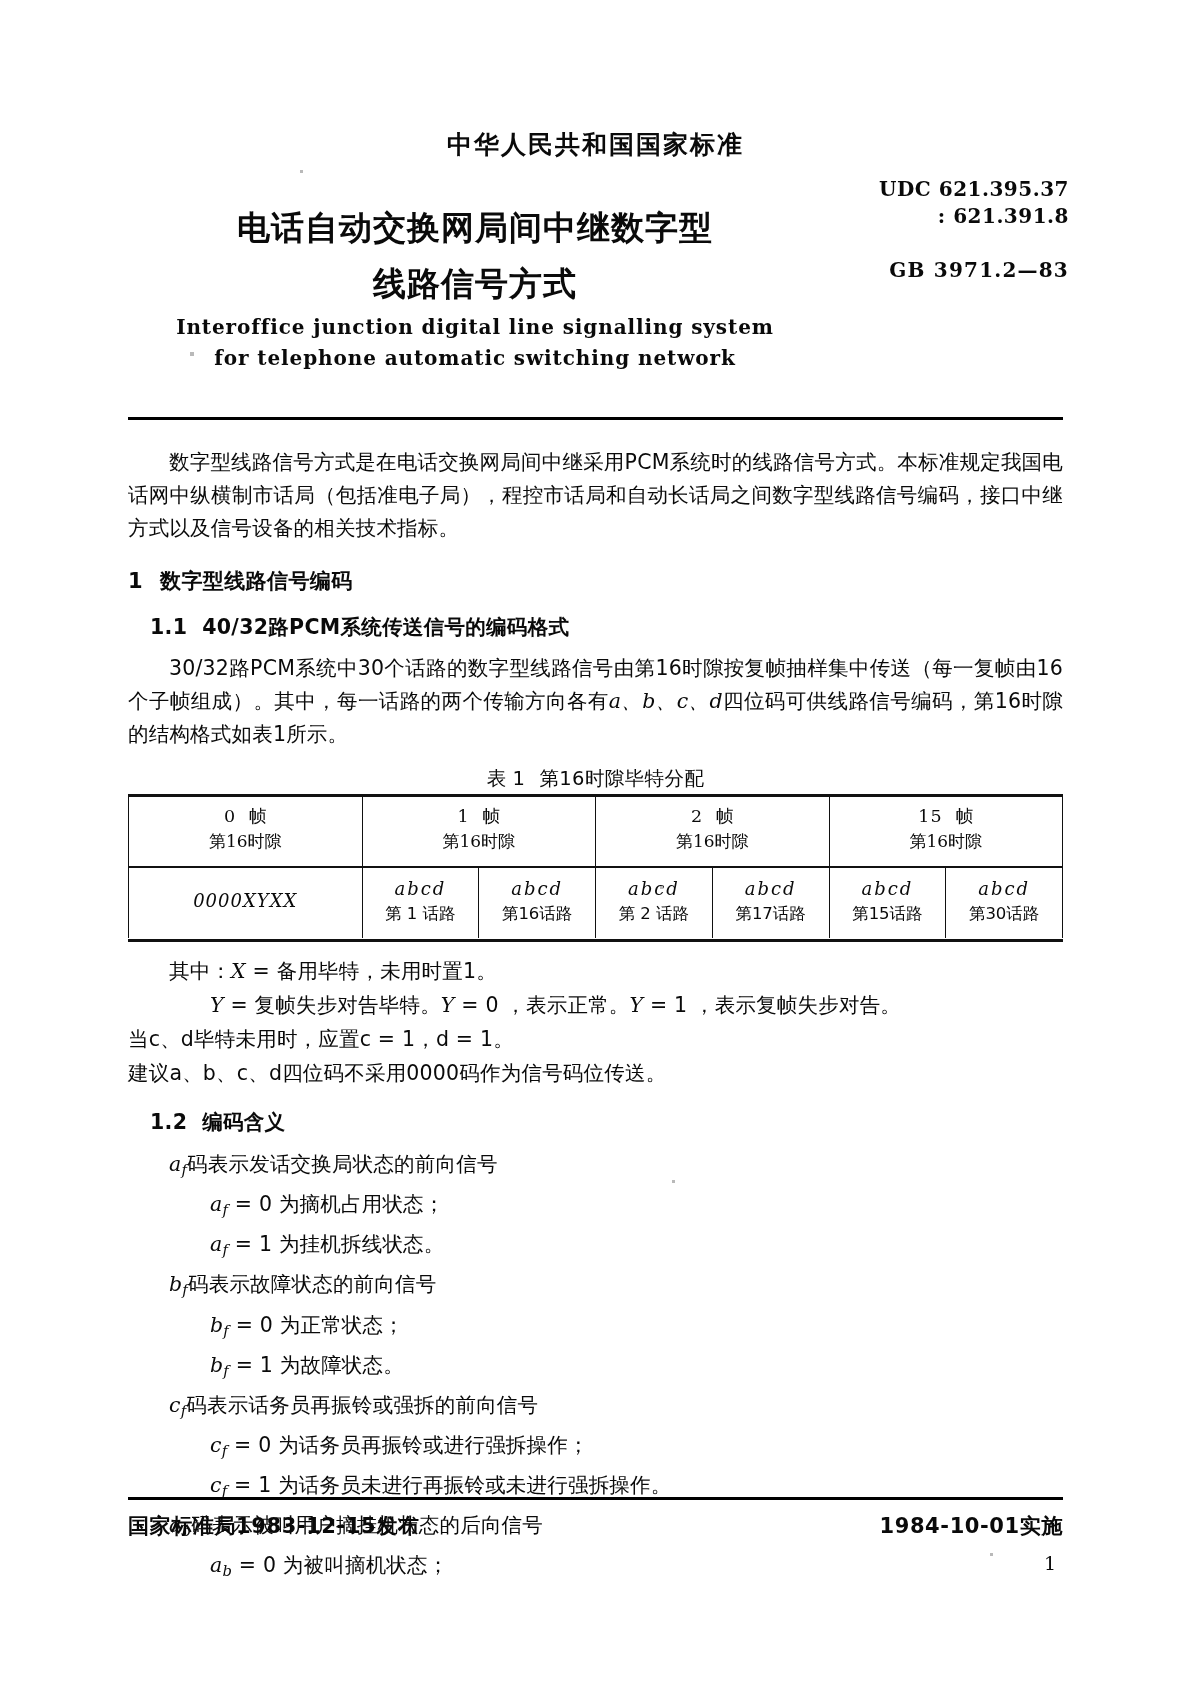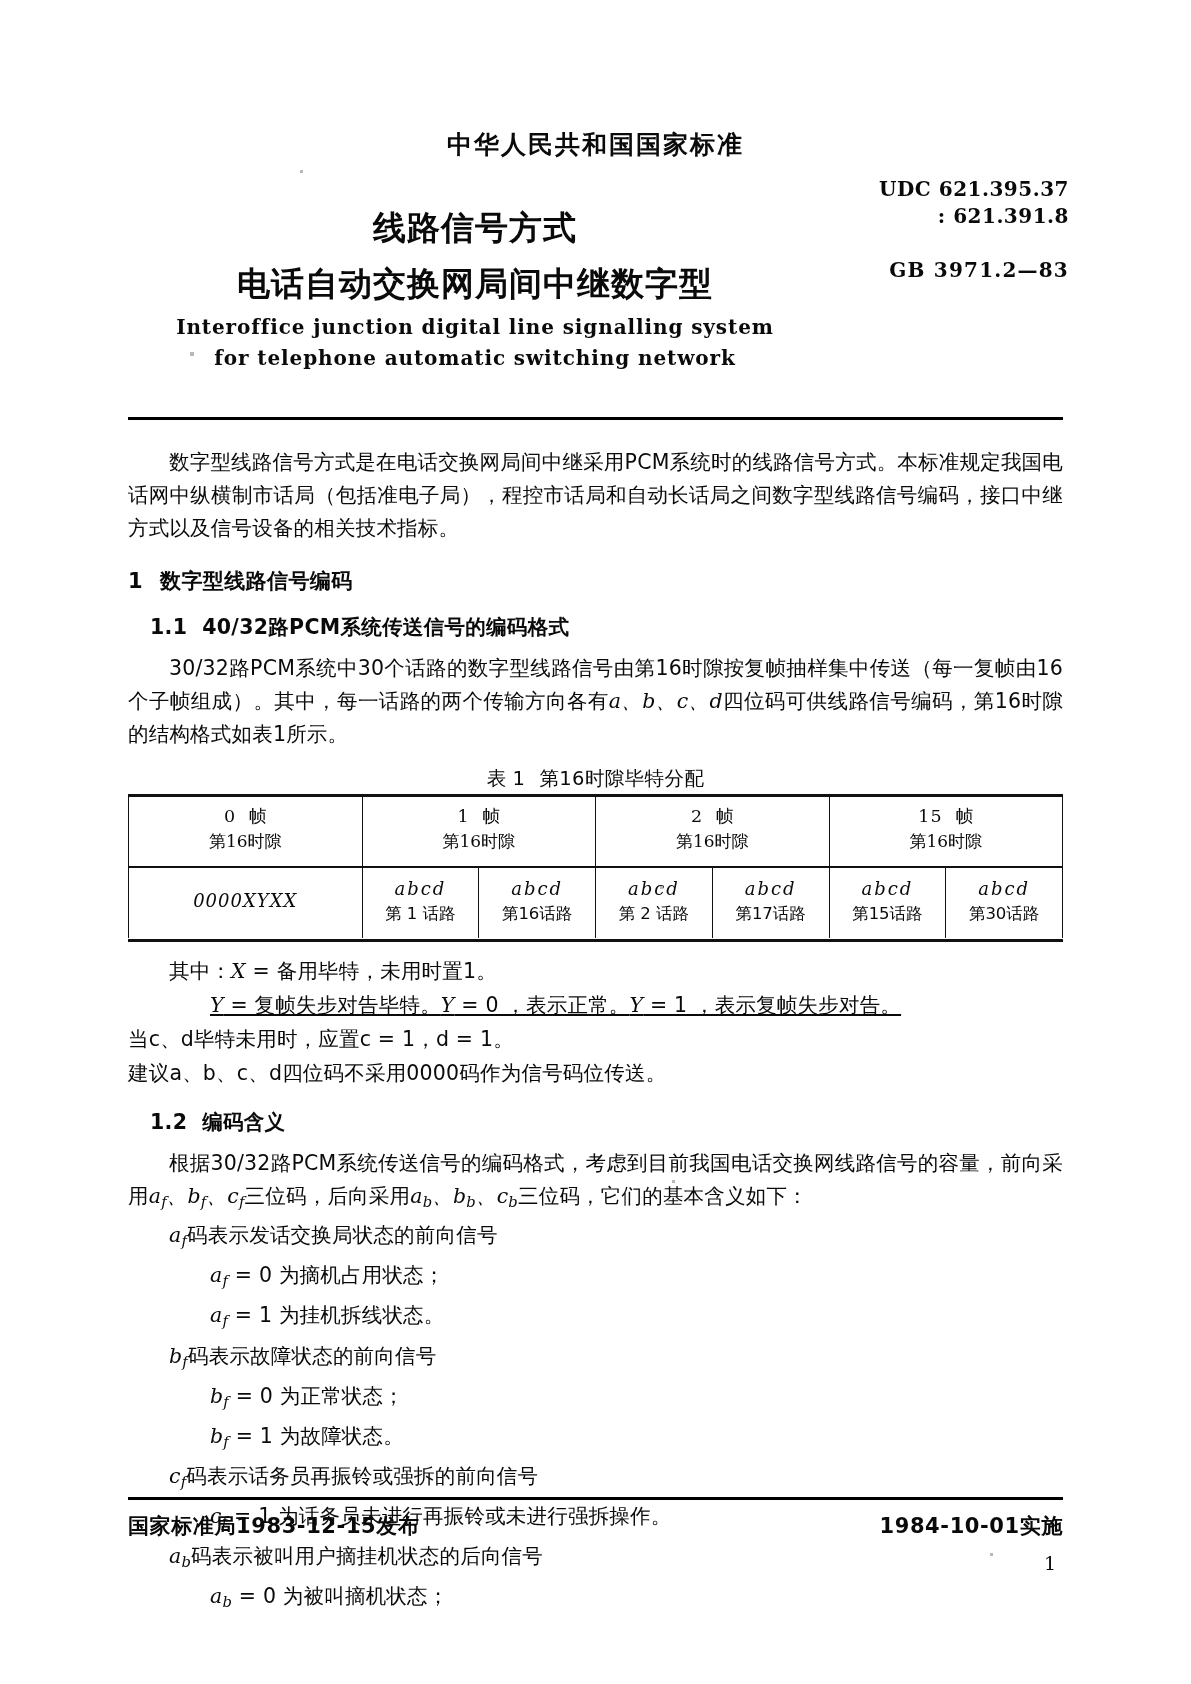--- a/index.html
+++ b/index.html
@@ -165,21 +165,21 @@
   .bits {
     font-family: "DejaVu Serif", serif;
     font-style: italic;
     font-size: 18px;
     letter-spacing: 1px;
   }
 
   
   .note { font-size: 20.5px; line-height: 34px; letter-spacing: 0.2px; }
   .note-i1 { padding-left: 41px; }
-  .note-i2 { padding-left: 82px; text-decoration: underline; }
+  .note-i2 { padding-left: 82px; }
   .def-l1 { padding-left: 41px; }
   .def-l2 { padding-left: 82px; }
 
   
   .rule-bot {
     position: absolute;
     left: 128px; top: 1497px;
     width: 935px; height: 3px;
     background: #000;
   }
@@ -206,22 +206,22 @@
   .speck { position: absolute; background: #b9b9b9; }
 </style>
 </head>
 <body>
 
 <div class="page">
 
   <div class="std-org">中华人民共和国国家标准</div>
 
   <div class="title-block">
+    <div class="title-line">电话自动交换网局间中继数字型</div>
     <div class="title-line">线路信号方式</div>
-    <div class="title-line">电话自动交换网局间中继数字型</div>
   </div>
 
   <div class="subtitle-block">
     <div class="subtitle-line">Interoffice  junction  digital  line signalling system</div>
     <div class="subtitle-line">for  telephone  automatic  switching  network</div>
   </div>
 
   <div class="codes">
     <div class="code-udc">UDC 621.395.37</div>
     <div class="code-udc">: 621.391.8</div>
@@ -311,31 +311,31 @@
 
     <div class="note note-i2"><span class="it">Y</span><span> = 复帧失步对告毕特。</span><span class="it">Y</span><span> = 0 ，表示正常。</span><span class="it">Y</span><span> = 1 ，表示复帧失步对告。</span></div>
 
     <div class="note">当c、d毕特未用时，应置c = 1，d = 1。</div>
     <div class="note">建议a、b、c、d四位码不采用0000码作为信号码位传送。</div>
 
     <div class="h2">
       <span class="num">1.2</span><span>编码含义</span>
     </div>
 
-    <p class="para indent2"><span>根据30/32路PCM系统传送信号的编码格式，考虑到目前我国电话交换网线路信号的容量，前向采用</span><span class="it">a<span class="sub">f</span>、b<span class="sub">f</span>、c<span class="sub">f</span></span><span>三位码，后向采用</span><span class="it">a<span class="sub">b</span>、b<span class="sub">b</span>、c<span class="sub">b</span></span><span>三位码，它们的基本含义如下：</span></p>
 
     <div class="note def-l1"><span class="it">a<span class="sub">f</span></span><span>码表示发话交换局状态的前向信号</span></div>
     <div class="note def-l2"><span class="it">a<span class="sub">f</span></span><span> = 0 为摘机占用状态；</span></div>
     <div class="note def-l2"><span class="it">a<span class="sub">f</span></span><span> = 1 为挂机拆线状态。</span></div>
 
     <div class="note def-l1"><span class="it">b<span class="sub">f</span></span><span>码表示故障状态的前向信号</span></div>
     <div class="note def-l2"><span class="it">b<span class="sub">f</span></span><span> = 0 为正常状态；</span></div>
     <div class="note def-l2"><span class="it">b<span class="sub">f</span></span><span> = 1 为故障状态。</span></div>
 
     <div class="note def-l1"><span class="it">c<span class="sub">f</span></span><span>码表示话务员再振铃或强拆的前向信号</span></div>
+    <div class="note def-l2"><span class="it">c<span class="sub">f</span></span><span> = 0 为话务员再振铃或进行强拆操作；</span></div>
     <div class="note def-l2"><span class="it">c<span class="sub">f</span></span><span> = 1 为话务员未进行再振铃或未进行强拆操作。</span></div>
 
     <div class="note def-l1"><span class="it">a<span class="sub">b</span></span><span>码表示被叫用户摘挂机状态的后向信号</span></div>
     <div class="note def-l2"><span class="it">a<span class="sub">b</span></span><span> = 0 为被叫摘机状态；</span></div>
 
   </div>
 
   <div class="rule-bot"></div>
   <div class="footer-left">国家标准局1983-12-15发布</div>
   <div class="footer-right">1984-10-01实施</div>

